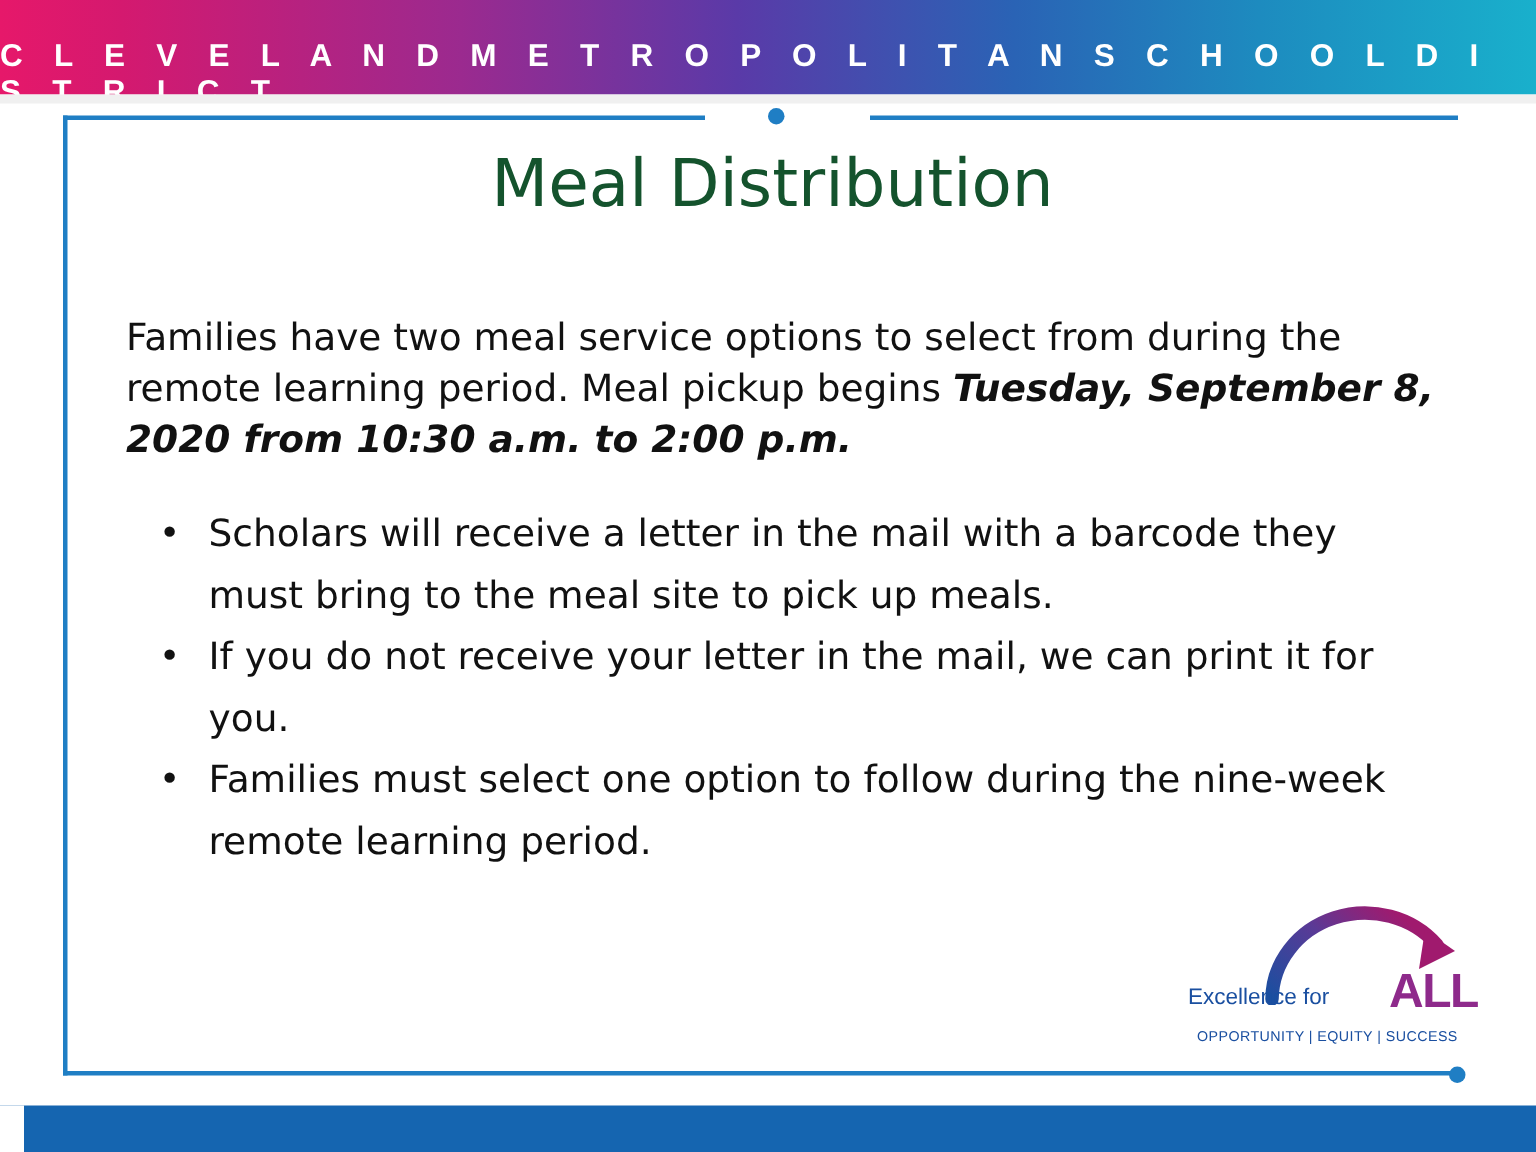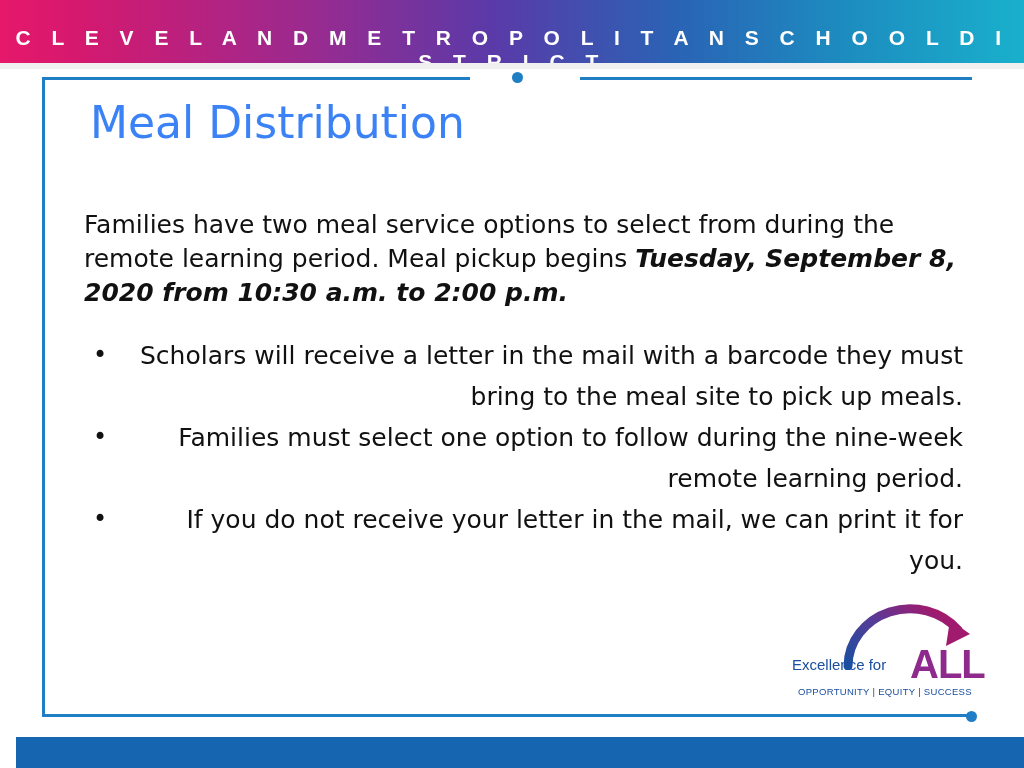--- a/index.html
+++ b/index.html
@@ -22,21 +22,20 @@
     left: 0;
     width: 1024px;
     height: 63px;
     background: linear-gradient(90deg, #e6186a 0%, #d4196f 8%, #9b2a8f 30%, #5a3aa8 48%, #2a63b5 66%, #1d8bbf 82%, #19b0cc 100%);
   }
   .top-banner-text {
     position: absolute;
     top: 26px;
     left: 0;
     width: 1024px;
-    text-align: center;
     color: #ffffff;
     font-size: 21px;
     font-weight: bold;
     letter-spacing: 7.5px;
     font-family: "Liberation Sans", sans-serif;
   }
   .banner-underline {
     position: absolute;
     top: 63px;
     left: 0;
@@ -76,22 +75,23 @@
   }
   .dot-top { top: 72px; left: 512px; }
   .dot-bottom { top: 711px; left: 966px; }
 
   
   .slide-title {
     position: absolute;
     top: 97px;
     left: 90px;
     width: 850px;
+    text-align: center;
     font-size: 44px;
-    color: #3b82f6;
+    color: #14532d;
     font-family: "DejaVu Sans", sans-serif;
     letter-spacing: 0px;
   }
 
   
   .body-block {
     position: absolute;
     top: 183px;
     left: 84px;
     width: 880px;
@@ -100,23 +100,22 @@
     font-size: 25px;
     line-height: 34px;
     color: #111111;
   }
   .intro b {
     font-weight: bold;
     font-style: italic;
   }
   ul.bullets {
     list-style: none;
-    margin: 1px;
+    margin: 14px;
     padding: 0;
-    text-align: right;
   }
   ul.bullets li {
     position: relative;
     font-size: 25px;
     line-height: 41px;
     color: #111111;
     padding-left: 41px;
     margin: 0;
   }
   ul.bullets li::before {
@@ -143,22 +142,22 @@
     left: 4px;
     font-size: 40px;
     font-weight: bold;
     color: #1a4fa0;
     font-family: "Liberation Sans", sans-serif;
     letter-spacing: -1px;
   }
   .logo-all {
     position: absolute;
     top: 42px;
-    left: 128px;
-    font-size: 40px;
+    left: 144px;
+    font-size: 32px;
     font-weight: bold;
     color: #8e2a8b;
     font-family: "Liberation Sans", sans-serif;
     letter-spacing: -1px;
   }
   .logo-excellence {
     position: absolute;
     top: 56px;
     left: 10px;
     font-size: 15px;
@@ -213,22 +212,22 @@
 <div class="frame-top-gap"></div>
 <div class="dot dot-top"></div>
 <div class="dot dot-bottom"></div>
 
 <div class="slide-title">Meal Distribution</div>
 
 <div class="body-block">
   <p class="intro"><span>Families have two meal service options to select from during the remote learning period.  Meal pickup begins </span><b>Tuesday, September 8, 2020 from 10:30 a.m. to 2:00 p.m.</b></p>
   <ul class="bullets">
     <li>Scholars will receive a letter in the mail with a barcode they must bring to the meal site to pick up meals.</li>
+    <li>If you do not receive your letter in the mail, we can print it for you.</li>
     <li>Families must select one option to follow during the nine-week remote learning period.</li>
-    <li>If you do not receive your letter in the mail, we can print it for you.</li>
   </ul>
 </div>
 
 <div class="logo">
   <svg class="logo-arc" viewBox="0 0 140 70">
     <defs>
       <linearGradient id="arcgrad" x1="0" y1="1" x2="1" y2="0.4">
         <stop offset="0%" stop-color="#1a4fa0"></stop>
         <stop offset="55%" stop-color="#5a3a96"></stop>
         <stop offset="100%" stop-color="#a01a6e"></stop>

